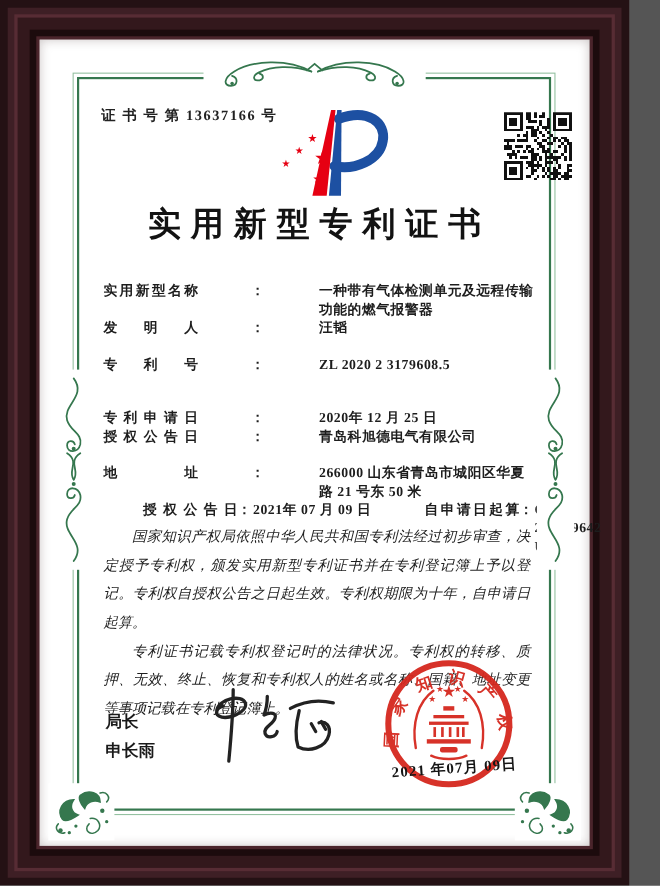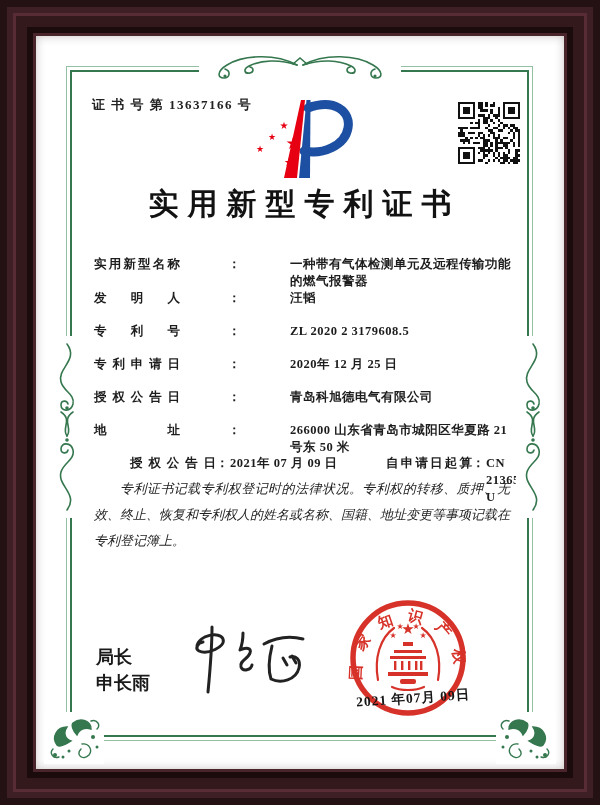--- a/index.html
+++ b/index.html
@@ -1,17 +1,17 @@
 <!DOCTYPE html>
 <html><head>
 <meta charset="utf-8">
 <style>
   html,body{margin:0;padding:0;background:#555;}
-  #stage{position:relative;width:600px;height:805px;overflow:hidden;
-         font-family:"Liberation Serif",serif;background:#241114;}
+  #stage{position:relative;width:556px;height:805px;overflow:hidden;
+         font-family:"Liberation Serif",serif;background:#241114;padding-left:16px;}
   
   .f{position:absolute;}
   .f1{inset:0;background:#241114;}
   .f2{inset:7px;background:#3e1f25;}
   .f3{inset:13px;background:#572c34;}
   .f4{inset:16px;background:#33181c;}
   .f5{inset:27px;background:#1c0b0d;}
   .f6{inset:33px;background:#4a242b;}
   .paper{position:absolute;inset:36px;background:#ffffff;
          box-shadow:inset 0 0 10px rgba(40,15,15,.25);}
@@ -33,21 +33,21 @@
           flex:none;}
   .fcolon{flex:none;width:14px;}
   .fvalue{letter-spacing:.5px;}
   .pair1{display:flex;width:208px;flex:none;margin-left:36px;}
   .pair2{display:flex;}
   .paras{position:absolute;left:58px;right:54px;top:440px;font-size:13px;
          line-height:26px;color:#1e1e1e;text-align:justify;font-style:italic;
          font-family:"DejaVu Serif",serif;}
   .paras p{margin:0;text-indent:2em;}
   .signer{position:absolute;left:60px;top:608px;font-family:"Liberation Sans",sans-serif;
-          font-size:18px;font-weight:bold;color:#1a1a1a;line-height:26px;}
+          font-size:15px;font-weight:bold;color:#1a1a1a;line-height:26px;}
   .sign-svg{position:absolute;left:148px;top:586px;width:134px;height:76px;}
   .seal{position:absolute;left:312px;top:562px;width:120px;height:120px;opacity:.95;}
   .seal-date{position:absolute;left:320px;top:652px;width:160px;font-size:13.5px;
              font-weight:bold;color:#161616;letter-spacing:1px;transform:rotate(-4deg);
              font-family:"Liberation Serif",serif;}
 </style>
 </head>
 <body>
 
 <div id="stage">
@@ -465,21 +465,21 @@
     <div class="frow" style="top:254px;">
       <span class="flabel">发明人</span>
       <span class="fcolon">：</span>
       <span class="fvalue">汪韬</span>
     </div>
     <div class="frow" style="top:287px;align-items:center;">
       <span class="flabel">专利号</span>
       <span class="fcolon">：</span>
       <span class="fvalue">ZL 2020 2 3179608.5</span>
     </div>
-    <div class="frow" style="top:320px;">
+    <div class="frow" style="top:336px;">
       <span class="flabel">专利申请日</span>
       <span class="fcolon">：</span>
       <span class="fvalue">2020年 12 月 25 日</span>
     </div>
     <div class="frow" style="top:353px;">
       <span class="flabel">授权公告日</span>
       <span class="fcolon">：</span>
       <span class="fvalue">青岛科旭德电气有限公司</span>
     </div>
     <div class="frow" style="top:386px;">
@@ -495,20 +495,21 @@
         <span class="fvalue">2021年 07 月 09 日</span>
       </span>
       <span class="pair2">
         <span class="flabel">自申请日起算</span>
         <span class="fcolon">：</span>
         <span class="fvalue">CN 213659642 U</span>
       </span>
     </div>
 
     <div class="paras">
+      <p>国家知识产权局依照中华人民共和国专利法经过初步审查，决定授予专利权，颁发实用新型专利证书并在专利登记簿上予以登记。专利权自授权公告之日起生效。专利权期限为十年，自申请日起算。</p>
       <p>专利证书记载专利权登记时的法律状况。专利权的转移、质押、无效、终止、恢复和专利权人的姓名或名称、国籍、地址变更等事项记载在专利登记簿上。</p>
     </div>
 
     <div class="signer">
       <div>局长</div>
       <div>申长雨</div>
     </div>
 
     <div class="sign-svg">
       <svg width="134" height="76" viewBox="0 0 134 76">

